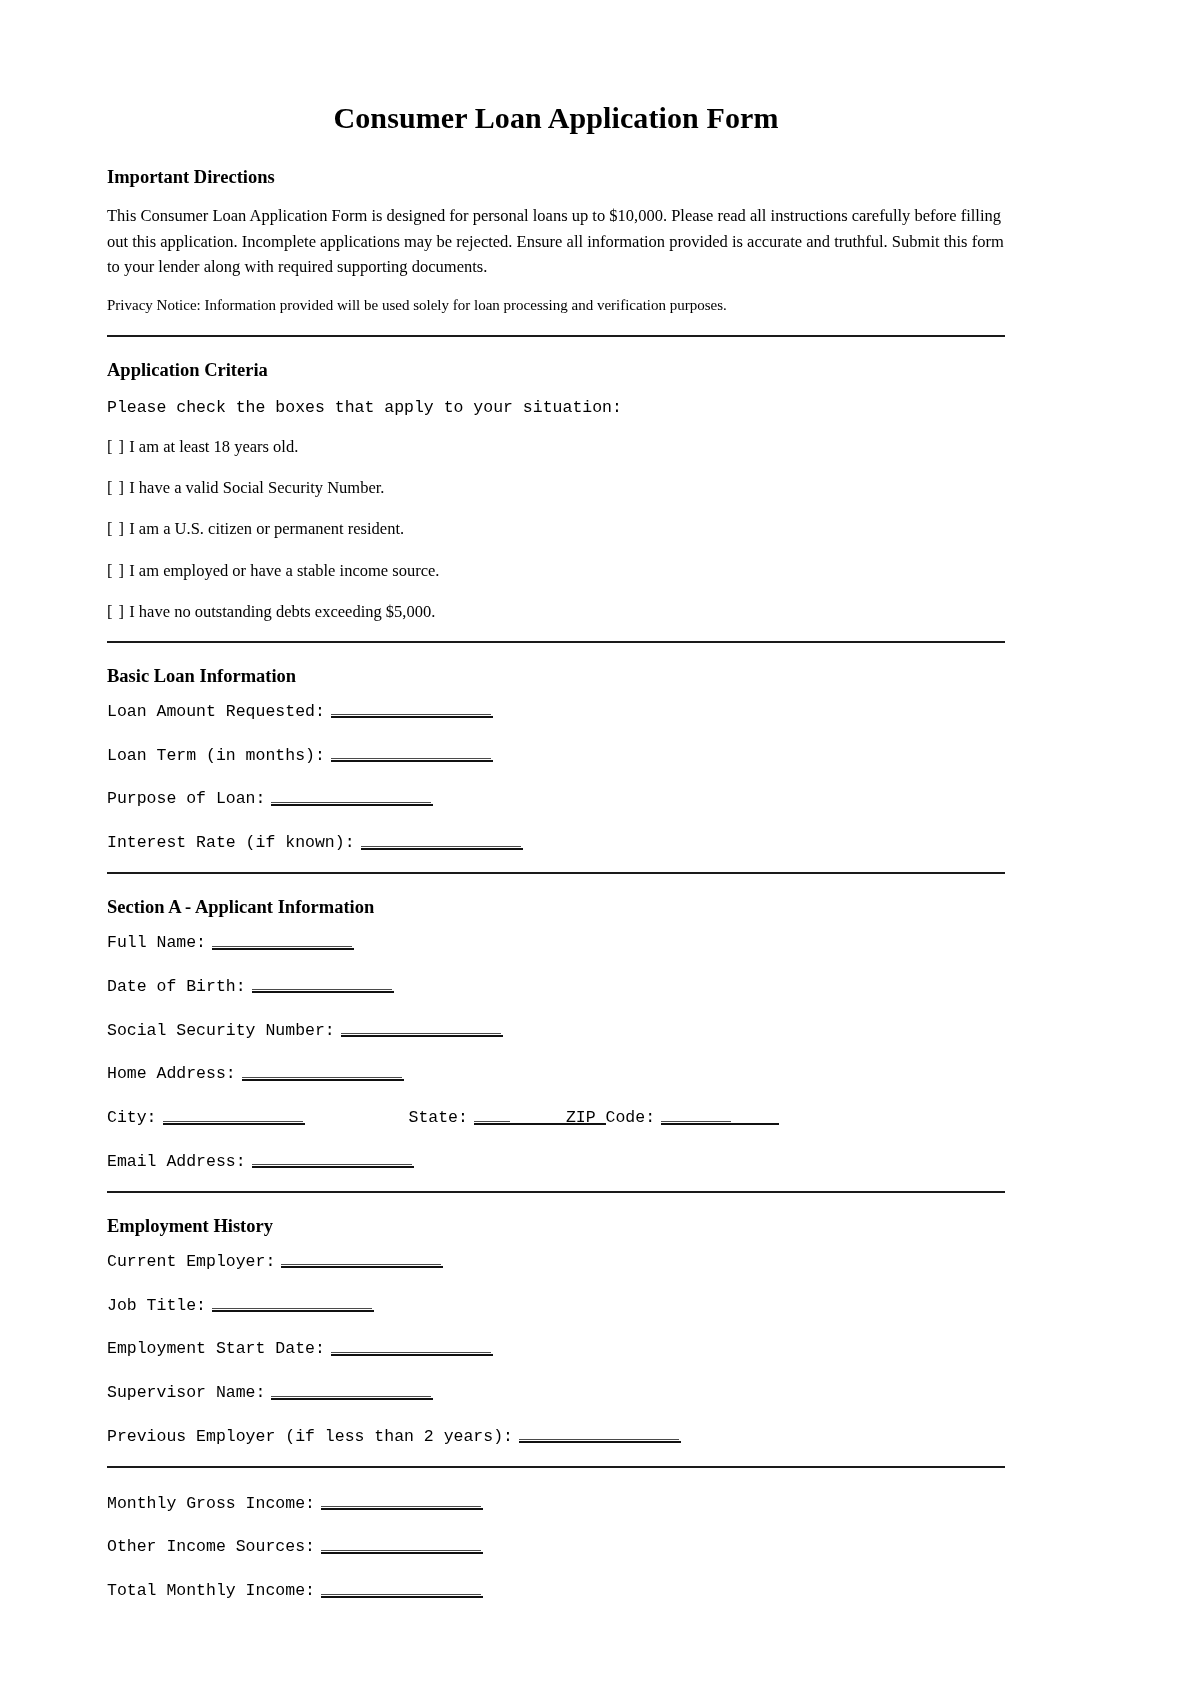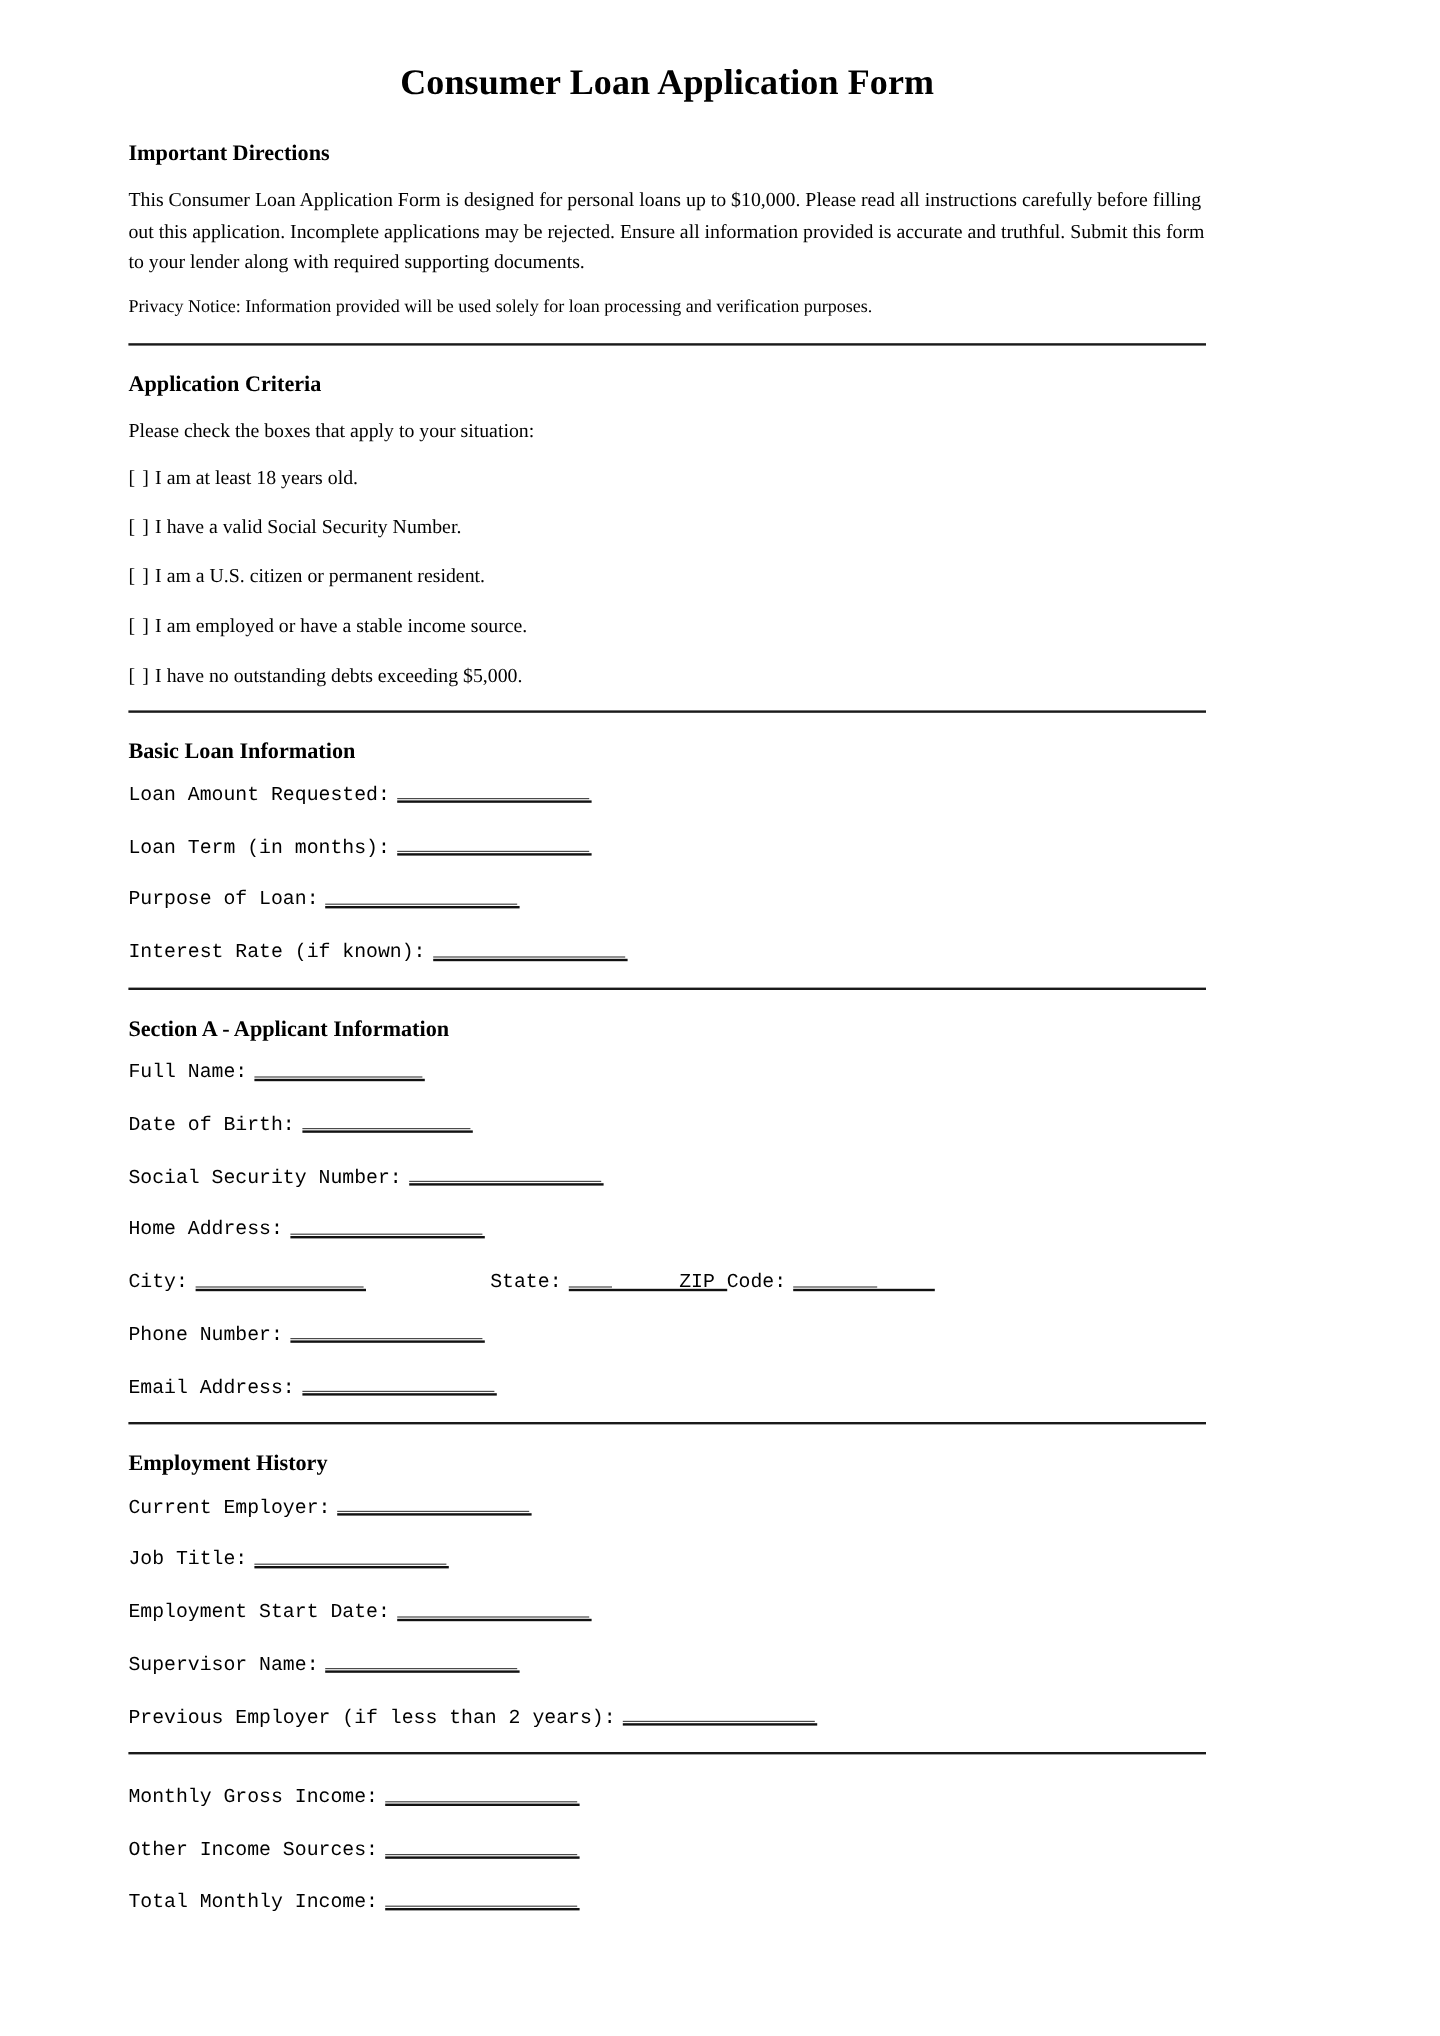--- a/index.html
+++ b/index.html
@@ -13,21 +13,21 @@
     height: 1697px;
     overflow: hidden;
     font-family: "Liberation Serif", "DejaVu Serif", serif;
     color: #000000;
     -webkit-font-smoothing: antialiased;
   }
   .page {
     box-sizing: border-box;
     width: 1200px;
     height: 1440px;
-    padding: 51px 195px 0 107px;
+    padding: 100px 195px 0 107px;
     position: relative;
   }
 
   
   .doc-title {
     font-size: 30px;
     font-weight: bold;
     text-align: center;
     margin: 0 0 30px 0;
     line-height: 1.2;
@@ -64,20 +64,21 @@
     margin: 18px 0 22px 0;
     height: 0;
     width: 100%;
   }
 
   
   .criteria-intro {
     font-size: 16.5px;
     margin: 0 0 16px 0;
     line-height: 1.4;
+    font-family: Liberation Mono, monospace;
   }
   .criteria-item {
     font-size: 16.5px;
     line-height: 1.4;
     margin: 0 0 18px 0;
   }
   .criteria-item:last-child {
     margin-bottom: 16px;
   }
   .checkbox-glyph {
@@ -220,23 +221,20 @@
     </div>
     <div class="field-row">
       <span class="field-label">Home Address:</span><span class="blank w-lg"></span>
     </div>
 
     <div class="field-row">
       <span class="field-label">City:</span><span class="blank w-md"></span><span class="gap-state"></span><span class="field-label">State:</span><span class="blank split-state"></span><span class="gap-zip"></span><span class="field-label">ZIP Code:</span><span class="blank split-zip"></span>
     </div>
 
     <div class="field-row">
-      <span class="field-label">Phone Number:</span><span class="blank w-lg"></span>
-    </div>
-    <div class="field-row">
       <span class="field-label">Email Address:</span><span class="blank w-lg"></span>
     </div>
   </div>
 
   <hr class="divider">
 
   <div class="section">
     <h2 class="section-heading tight">Employment History</h2>
 
     <div class="field-row">

